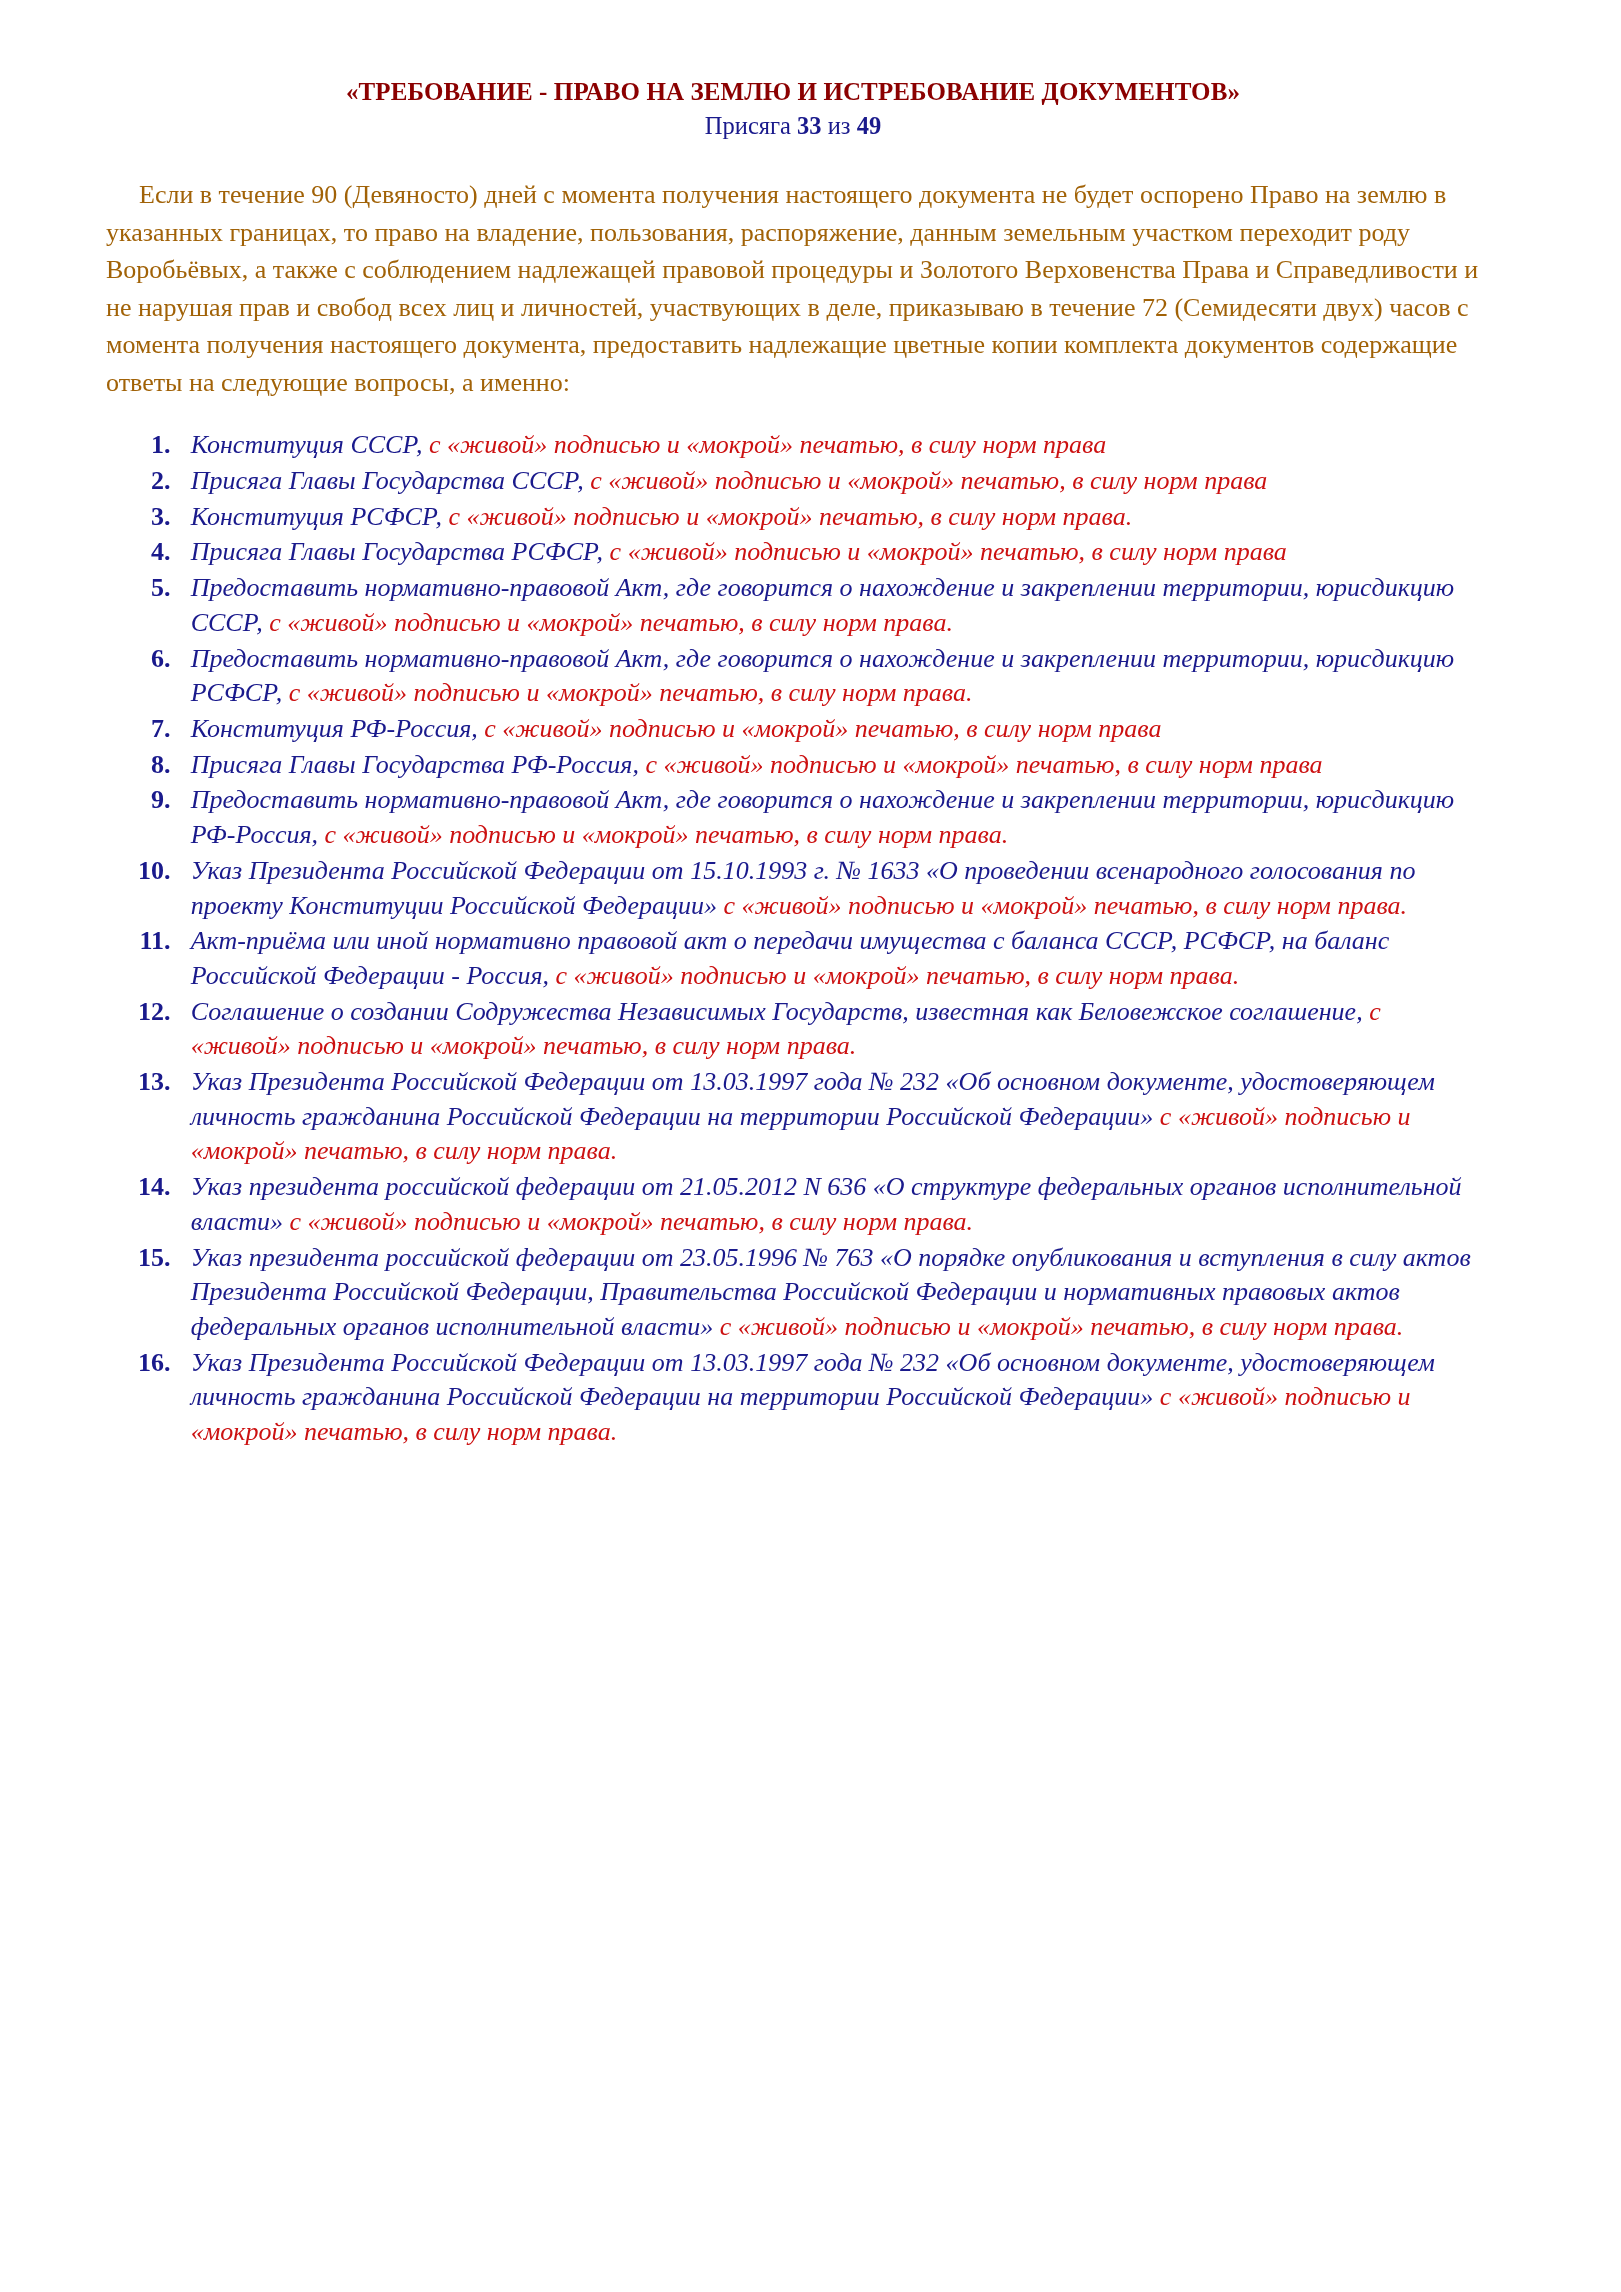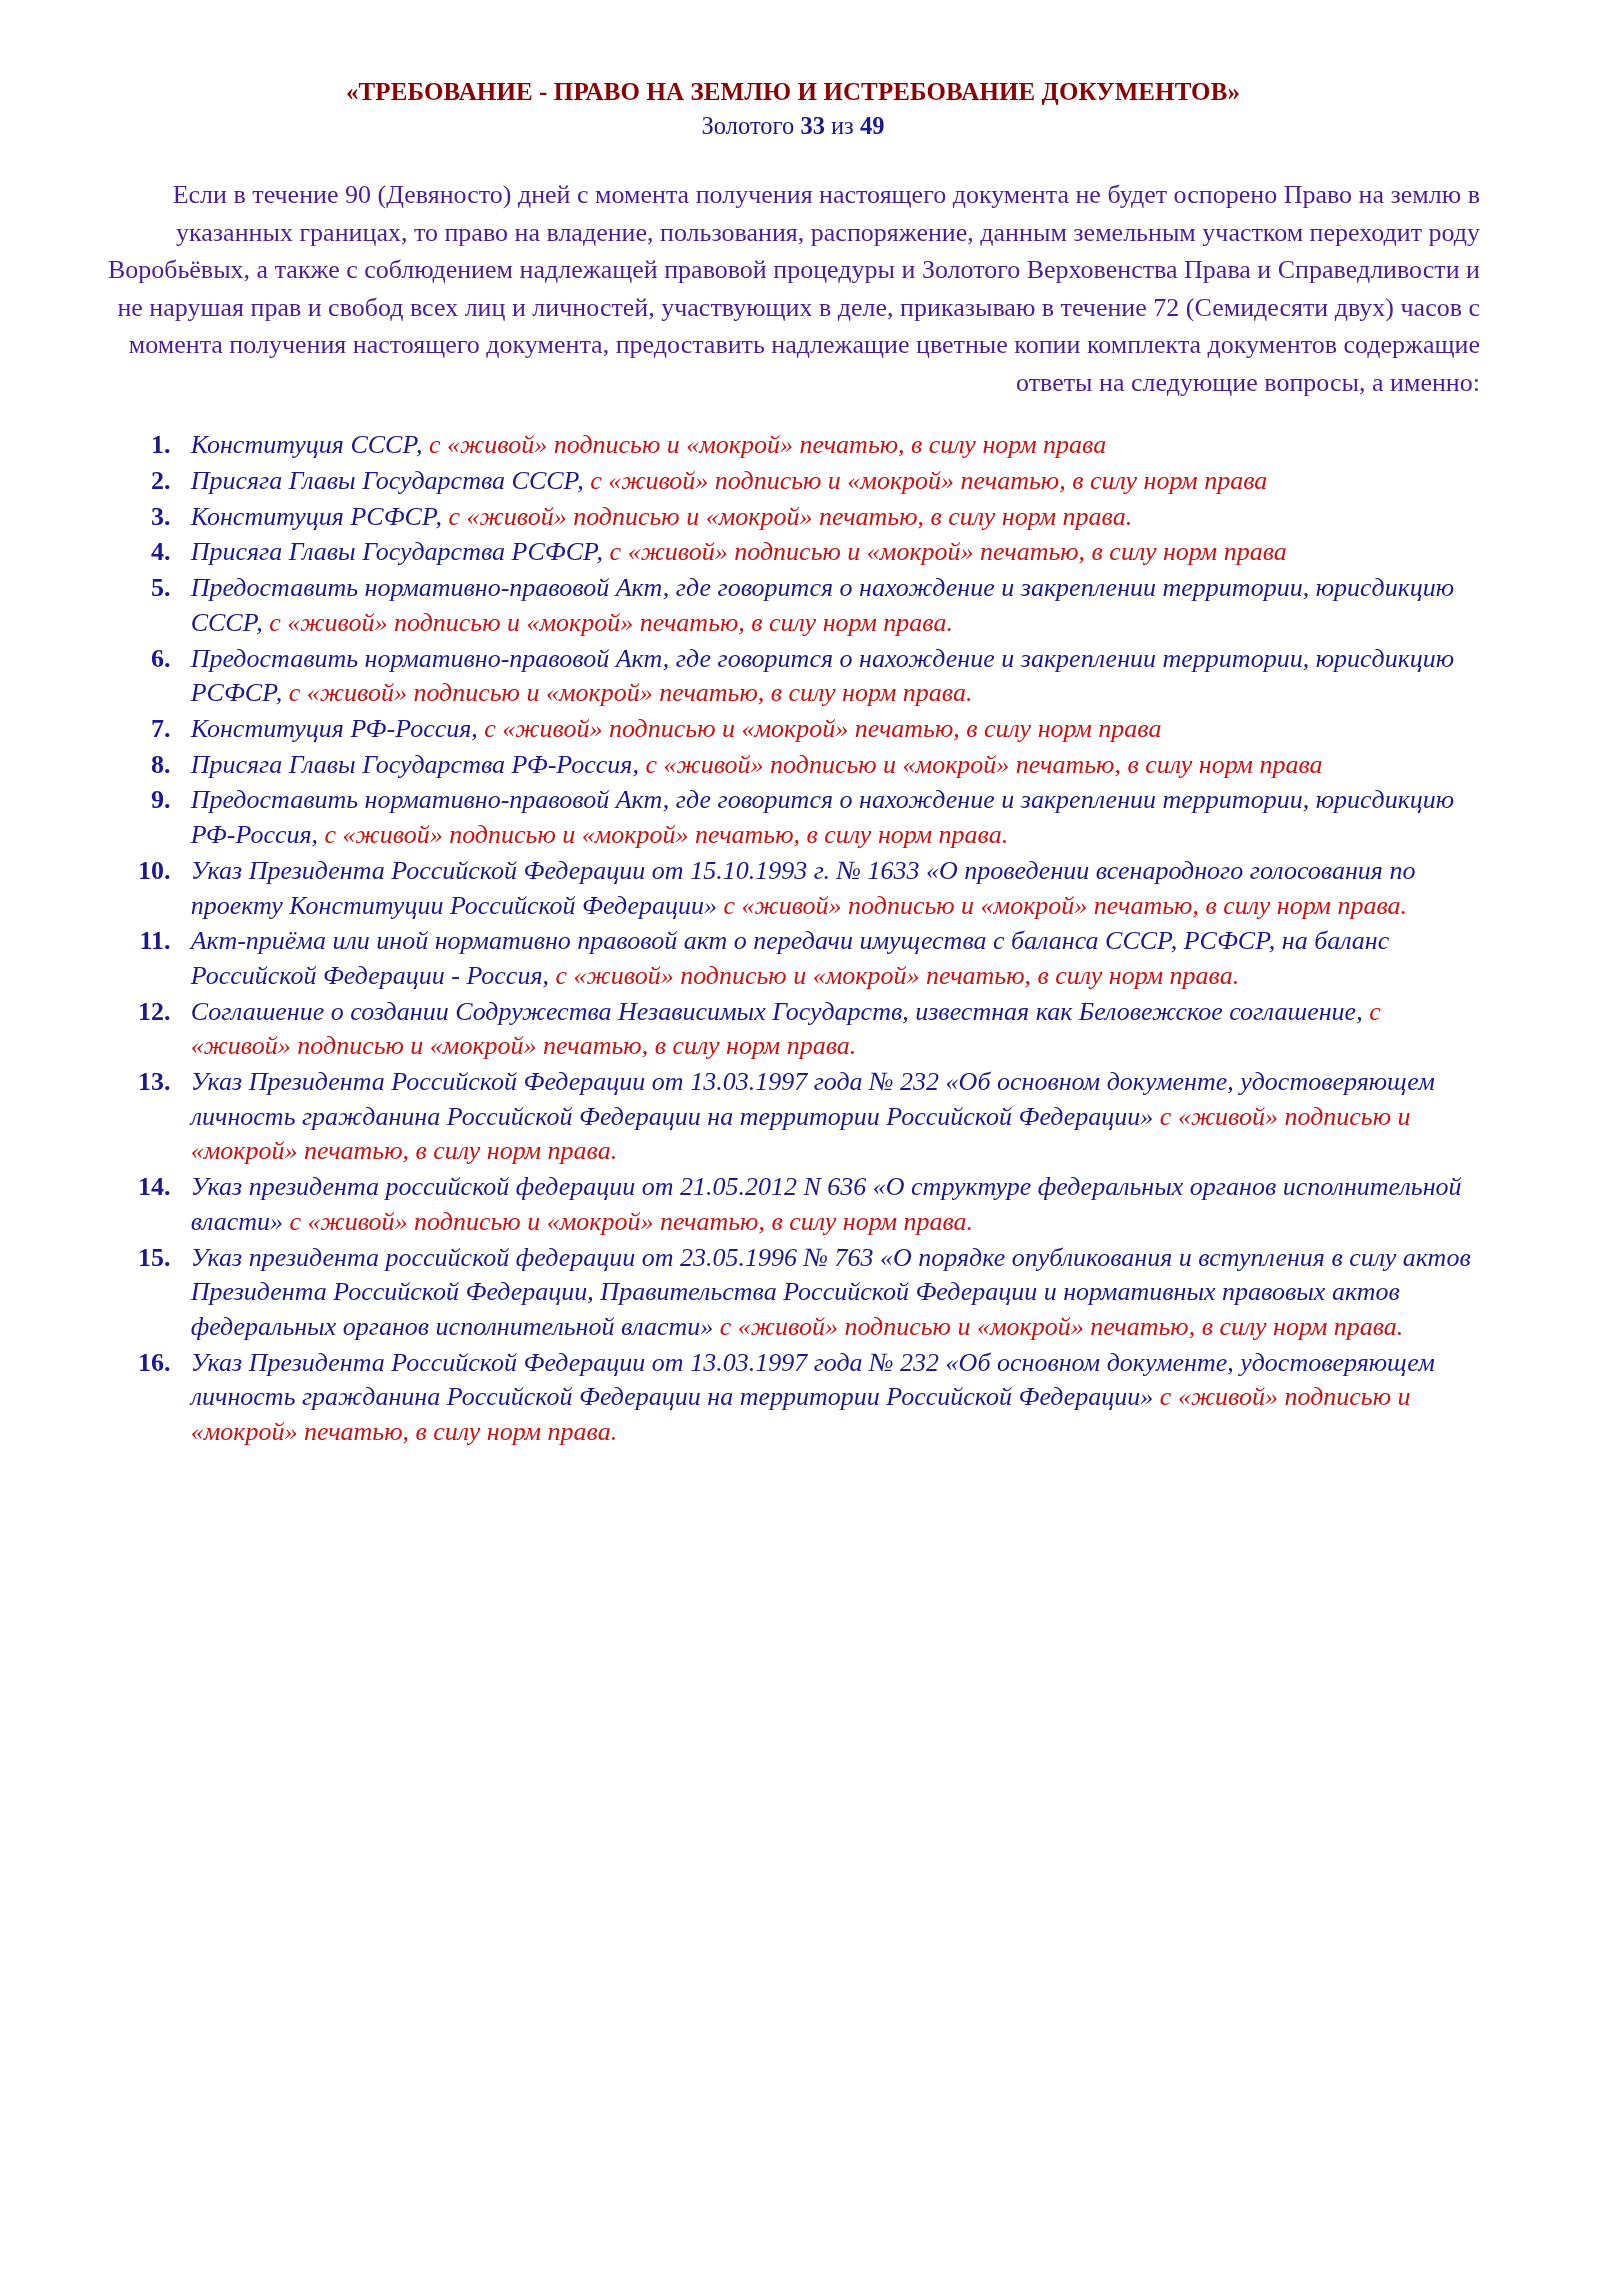--- a/index.html
+++ b/index.html
@@ -42,22 +42,22 @@
     font-weight: bold;
     font-size: 24.5px;
     color: #c8860a;
     margin-top: 1px;
   }
   
   .intro {
     margin-top: 35px;
     font-size: 26px;
     line-height: 1.44;
-    color: #4c1d95;
-    text-align: right;
+    color: #a16207;
+    text-align: left;
     text-indent: 33px;
   }
   
   ol.doclist {
     margin: 27.4px 0 0 0;
     padding-left: 71px;
     font-size: 26px;
     line-height: 1.335;
     color: #1a1a8c;
   }
@@ -77,21 +77,21 @@
   .li-text { display: inline; font-style: italic; }
 </style>
 </head>
 <body>
 
 <div class="page">
 
   <div class="doc-header">
     <div class="hdr-title">«ТРЕБОВАНИЕ - ПРАВО НА ЗЕМЛЮ И ИСТРЕБОВАНИЕ ДОКУМЕНТОВ»</div>
     <div class="hdr-page">
-      <span>Золотого </span><b>33</b><span> из </span><b>49</b>
+      <span>Присяга </span><b>33</b><span> из </span><b>49</b>
     </div>
   </div>
 
   <p class="intro">Если в течение 90 (Девяносто) дней с момента получения настоящего документа не будет оспорено Право на землю в указанных границах, то право на владение, пользования, распоряжение, данным земельным участком переходит роду Воробьёвых, а также с соблюдением надлежащей правовой процедуры и Золотого Верховенства Права и Справедливости и не нарушая прав и свобод всех лиц и личностей, участвующих в деле, приказываю в течение 72 (Семидесяти двух) часов с момента получения настоящего документа, предоставить надлежащие цветные копии комплекта документов содержащие ответы на следующие вопросы, а именно:</p>
 
   <ol class="doclist">
     <li><span class="li-text">Конституция СССР, </span><span class="red-italic">с «живой» подписью и «мокрой» печатью, в силу норм права</span></li>
     <li><span class="li-text">Присяга Главы Государства СССР, </span><span class="red-italic">с «живой» подписью и «мокрой» печатью, в силу норм права</span></li>
     <li><span class="li-text">Конституция РСФСР, </span><span class="red-italic">с «живой» подписью и «мокрой» печатью, в силу норм права.</span></li>
     <li><span class="li-text">Присяга Главы Государства РСФСР, </span><span class="red-italic">с «живой» подписью и «мокрой» печатью, в силу норм права</span></li>

